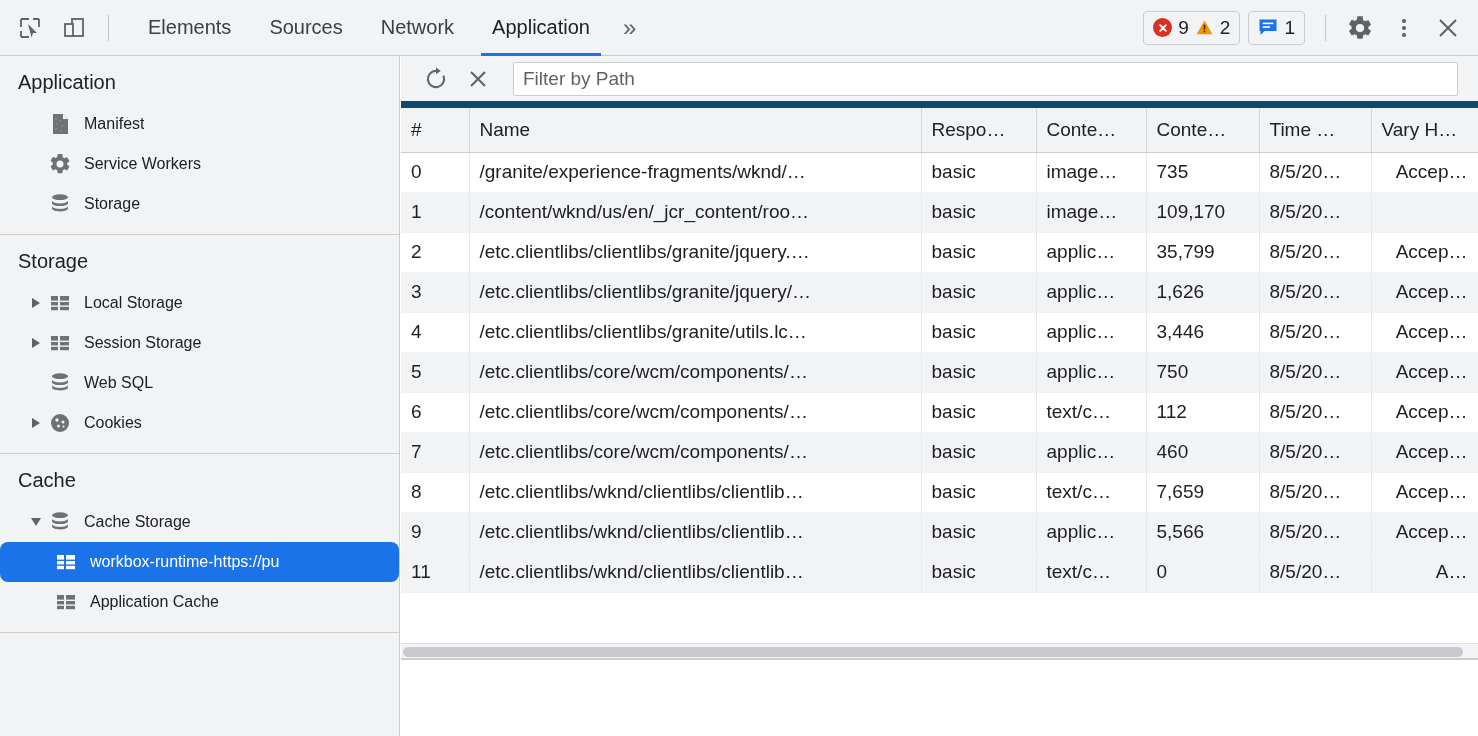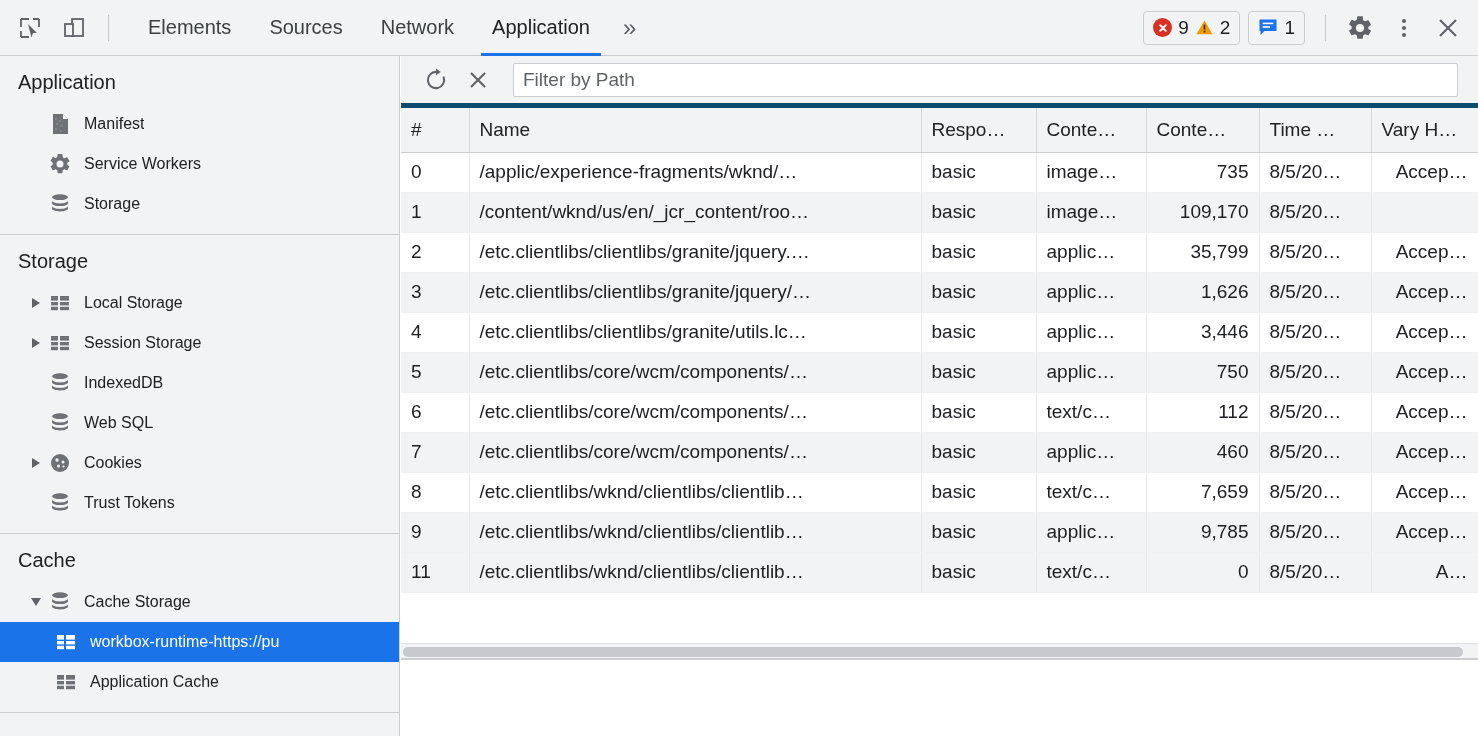--- a/index.html
+++ b/index.html
@@ -72,21 +72,21 @@
   .side-section { border-bottom: 1px solid #cdcdcd; padding-bottom: 10px; }
   .side-header {
     font-size: 20px; color: #202124;
     padding: 15px 0 10px 18px;
   }
   .side-item {
     display: flex; align-items: center; height: 40px;
     padding-left: 26px; cursor: pointer; font-size: 16px; color: #202124;
     white-space: nowrap;
   }
-  .side-item.indent2 { padding-left: 54px; }
+  .side-item.indent2 { padding-left: 54px; border-radius: 8px; }
   .side-item.selected { background: #1a73e8; color: #ffffff; }
   .twisty {
     width: 20px; flex: none; display: flex; align-items: center; justify-content: center;
     margin-right: 2px;
   }
   .twisty.empty { visibility: hidden; }
   .tri-right {
     width: 0; height: 0;
     border-left: 8px solid #5f6368;
     border-top: 5px solid transparent; border-bottom: 5px solid transparent;
@@ -99,21 +99,21 @@
   .sicon { width: 24px; height: 24px; flex: none; margin-right: 12px; display: block; }
   .side-label { overflow: hidden; text-overflow: clip; }
 
   
   .main {
     position: absolute; left: 401px; top: 56px;
     width: 1077px; height: 680px; background: #ffffff;
   }
   .filterbar {
     height: 52px; background: #f1f3f4;
-    border-bottom: 5px solid #0c4a6e;
+    border-bottom: 7px solid #0c4a6e;
     display: flex; align-items: center; padding: 0 14px;
   }
   .fb-btn {
     width: 42px; height: 42px; display: flex; align-items: center; justify-content: center;
     cursor: pointer; flex: none;
   }
   .filter-input {
     flex: 1; height: 34px; margin-left: 14px; margin-right: 6px;
     border: 1px solid #c9ccd0; border-radius: 2px; background: #ffffff;
     font-size: 19px; color: #202124; padding: 0 9px;
@@ -134,21 +134,21 @@
   }
   table.grid td {
     border-right: 1px solid #e6e8ea;
     border-bottom: 1px solid #f0f1f2;
     font-size: 19px; color: #202124;
     height: 40px; padding: 0 10px;
     white-space: nowrap; overflow: hidden; text-overflow: ellipsis;
   }
   tr.odd td { background: #f2f3f4; }
   tr.even td { background: #ffffff; }
-  td.num, th.num { text-align: right; }
+  td.num, th.num { }
   .col-idx  { width: 68px; }
   .col-name { width: 452px; }
   .col-rt   { width: 115px; }
   .col-ct   { width: 110px; }
   .col-cl   { width: 113px; }
   .col-tc   { width: 112px; }
   .col-vh   { width: 107px; text-align: right; }
 
   .hscroll {
     position: absolute; left: 0; bottom: 0; width: 1077px; height: 16px;
@@ -322,31 +322,20 @@
               <rect x="12" y="5" width="9" height="4.6"></rect>
             <rect x="3" y="11" width="7" height="3.4"></rect>
               <rect x="12" y="11" width="9" height="3.4"></rect>
             <rect x="3" y="15.8" width="7" height="3.4"></rect>
               <rect x="12" y="15.8" width="9" height="3.4"></rect>
           </g>
         </svg>
         <span class="side-label">Session Storage</span>
       </div>
 
-      <div class="side-item">
-        <span class="twisty empty"></span>
-        <svg class="sicon" viewBox="0 0 24 24" aria-hidden="true">
-          <g fill="#6e7175">
-            <ellipse cx="12" cy="5.2" rx="8" ry="2.9"></ellipse>
-            <path d="M4 8.6 c0 1.6 3.6 2.9 8 2.9 s8-1.3 8-2.9 v2.6 c0 1.6-3.6 2.9-8 2.9 s-8-1.3-8-2.9 z"></path>
-            <path d="M4 14 c0 1.6 3.6 2.9 8 2.9 s8-1.3 8-2.9 v2.6 c0 1.6-3.6 2.9-8 2.9 s-8-1.3-8-2.9 z"></path>
-          </g>
-        </svg>
-        <span class="side-label">IndexedDB</span>
-      </div>
 
       <div class="side-item">
         <span class="twisty empty"></span>
         <svg class="sicon" viewBox="0 0 24 24" aria-hidden="true">
           <g fill="#6e7175">
             <ellipse cx="12" cy="5.2" rx="8" ry="2.9"></ellipse>
             <path d="M4 8.6 c0 1.6 3.6 2.9 8 2.9 s8-1.3 8-2.9 v2.6 c0 1.6-3.6 2.9-8 2.9 s-8-1.3-8-2.9 z"></path>
             <path d="M4 14 c0 1.6 3.6 2.9 8 2.9 s8-1.3 8-2.9 v2.6 c0 1.6-3.6 2.9-8 2.9 s-8-1.3-8-2.9 z"></path>
           </g>
         </svg>
@@ -362,31 +351,20 @@
           <g fill="#f1f3f4">
               <circle cx="9" cy="9" r="1.7"></circle>
               <circle cx="15" cy="11" r="1.5"></circle>
               <circle cx="10.5" cy="15" r="1.5"></circle>
               <circle cx="15.5" cy="15.5" r="1.1"></circle>
             </g>
         </svg>
         <span class="side-label">Cookies</span>
       </div>
 
-      <div class="side-item">
-        <span class="twisty empty"></span>
-        <svg class="sicon" viewBox="0 0 24 24" aria-hidden="true">
-          <g fill="#6e7175">
-            <ellipse cx="12" cy="5.2" rx="8" ry="2.9"></ellipse>
-            <path d="M4 8.6 c0 1.6 3.6 2.9 8 2.9 s8-1.3 8-2.9 v2.6 c0 1.6-3.6 2.9-8 2.9 s-8-1.3-8-2.9 z"></path>
-            <path d="M4 14 c0 1.6 3.6 2.9 8 2.9 s8-1.3 8-2.9 v2.6 c0 1.6-3.6 2.9-8 2.9 s-8-1.3-8-2.9 z"></path>
-          </g>
-        </svg>
-        <span class="side-label">Trust Tokens</span>
-      </div>
     </div>
 
     <div class="side-section">
       <div class="side-header">Cache</div>
 
       <div class="side-item">
         <span class="twisty">
             <i class="tri-down"></i>
           </span>
         <svg class="sicon" viewBox="0 0 24 24" aria-hidden="true">
@@ -455,21 +433,21 @@
             <th class="col-rt">Respo…</th>
             <th class="col-ct">Conte…</th>
             <th class="col-cl">Conte…</th>
             <th class="col-tc">Time …</th>
             <th class="col-vh">Vary H…</th>
           </tr>
         </thead>
         <tbody>
           <tr class="even">
             <td class="col-idx">0</td>
-            <td class="col-name">/applic/experience-fragments/wknd/…</td>
+            <td class="col-name">/granite/experience-fragments/wknd/…</td>
             <td class="col-rt">basic</td>
             <td class="col-ct">image…</td>
             <td class="col-cl num">735</td>
             <td class="col-tc">8/5/20…</td>
             <td class="col-vh">Accep…</td>
           </tr>
           <tr class="odd">
             <td class="col-idx">1</td>
             <td class="col-name">/content/wknd/us/en/_jcr_content/roo…</td>
             <td class="col-rt">basic</td>
@@ -539,21 +517,21 @@
             <td class="col-ct">text/c…</td>
             <td class="col-cl num">7,659</td>
             <td class="col-tc">8/5/20…</td>
             <td class="col-vh">Accep…</td>
           </tr>
           <tr class="odd">
             <td class="col-idx">9</td>
             <td class="col-name">/etc.clientlibs/wknd/clientlibs/clientlib…</td>
             <td class="col-rt">basic</td>
             <td class="col-ct">applic…</td>
-            <td class="col-cl num">9,785</td>
+            <td class="col-cl num">5,566</td>
             <td class="col-tc">8/5/20…</td>
             <td class="col-vh">Accep…</td>
           </tr>
           <tr class="odd">
             <td class="col-idx">11</td>
             <td class="col-name">/etc.clientlibs/wknd/clientlibs/clientlib…</td>
             <td class="col-rt">basic</td>
             <td class="col-ct">text/c…</td>
             <td class="col-cl num">0</td>
             <td class="col-tc">8/5/20…</td>

